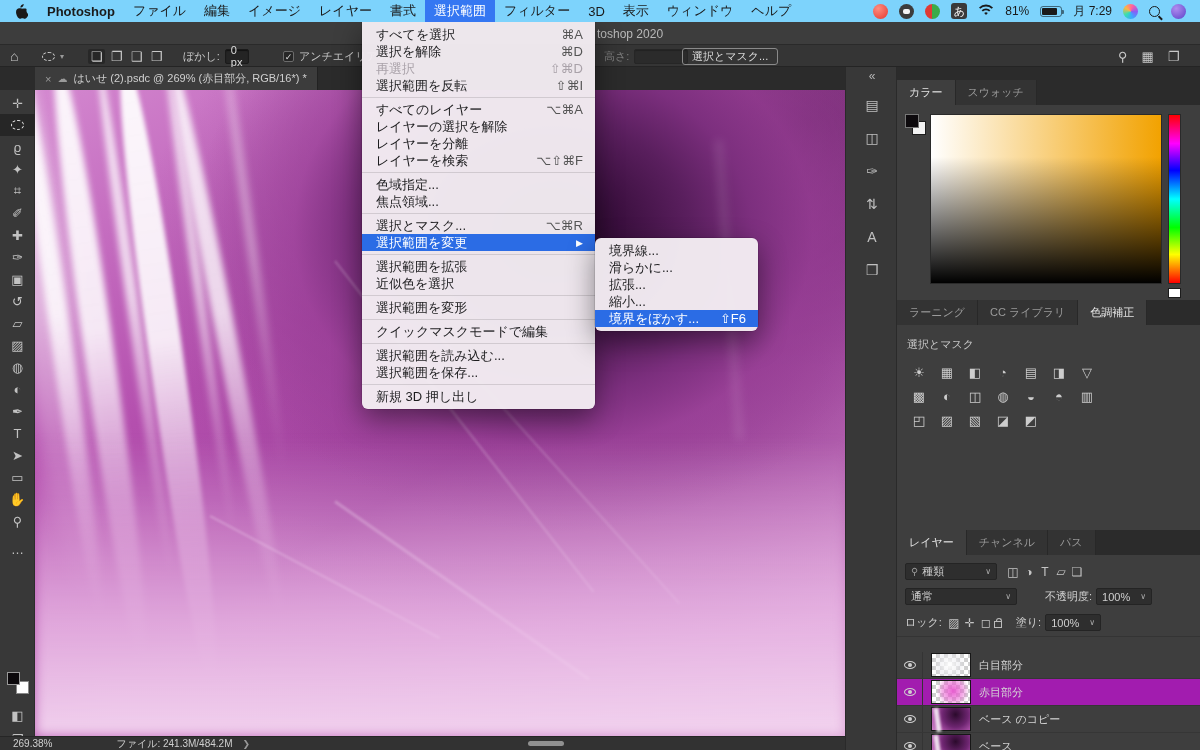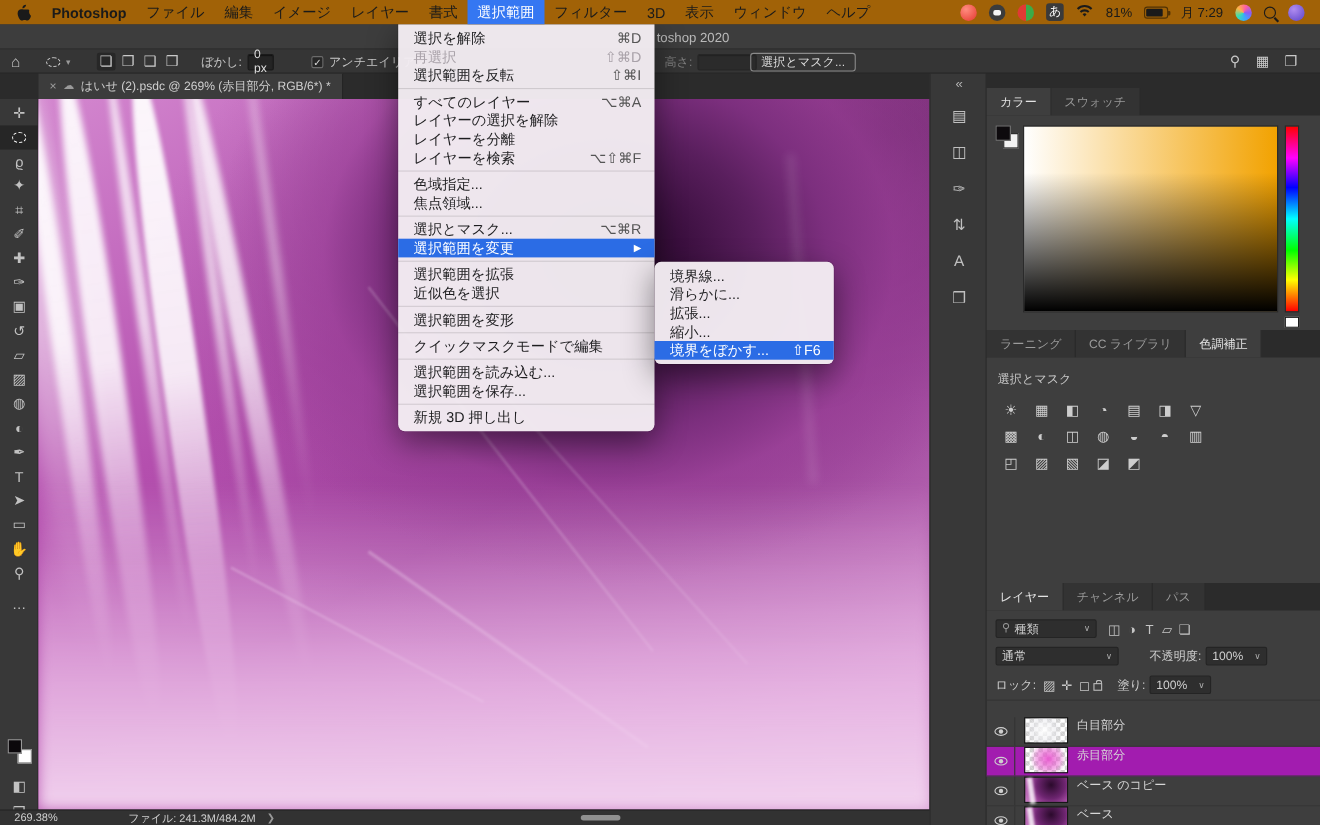--- a/index.html
+++ b/index.html
@@ -1,20 +1,20 @@
 <!DOCTYPE html>
 <html><head>
 <meta charset="utf-8">
 <style>
   * { box-sizing: border-box; margin: 0; padding: 0; }
   html,body { width:1200px; height:750px; overflow:hidden; }
   body { position:relative; background:#2a2a2a; font-family:"Liberation Sans","DejaVu Sans",sans-serif; }
 
   
-  #menubar { position:absolute; left:0; top:0; width:1200px; height:22px; background:#a16207;
+  #menubar { position:absolute; left:0; top:0; width:1200px; height:22px; background:#7dd3fc;
     display:flex; align-items:center; font-size:13px; color:#1a1a1a; z-index:300; }
   .mb-item { height:22px; display:flex; align-items:center; padding:0 9px; white-space:nowrap; }
   .mb-apple { padding:0 10px 0 15px; }
   .mb-apple svg { width:13px; height:15px; fill:#1a1a1a; }
   .mb-bold { font-weight:bold; }
   .mb-item.active { background:#3577f2; color:#fff; }
   .mb-right { margin-left:auto; display:flex; align-items:center; gap:11px; padding-right:14px; font-size:12px; }
   .dot { width:15px; height:15px; border-radius:50%; }
   .dot-red { background:radial-gradient(circle at 35% 30%, #ff8d80, #e5372e); }
   .dot-chat { background:#3c3c3c; position:relative; }
@@ -129,21 +129,21 @@
   .arow { position:absolute; left:10px; display:flex; gap:4px; }
   .aicon { width:24px; text-align:center; font-size:13px; color:#cdcdcd; }
 
   #layers-panel { position:absolute; left:0; top:463px; width:303px; height:220px; }
   #layers-body { height:196px; }
   .lrow { position:absolute; left:0; width:303px; height:25px; display:flex; align-items:center; font-size:11px; color:#cfcfcf; border-bottom:1px solid #343434; }
   .ldrop { background:#2e2e2e; border:1px solid #242424; border-radius:2px; height:17px; display:flex; align-items:center; gap:4px; padding:0 5px; }
   .chev { font-size:8px; color:#aaa; margin-left:auto; }
   .lficon { font-size:12px; color:#c5c5c5; width:16px; text-align:center; }
   .layer-list { position:absolute; left:0; top:97px; width:303px; }
-  .layer { display:flex; align-items:flex-start; height:27px; border-bottom:1px solid #363636; font-size:11px; color:#d6d6d6; }
+  .layer { display:flex; align-items:center; height:27px; border-bottom:1px solid #363636; font-size:11px; color:#d6d6d6; }
   .layer.sel { background:#a21caf; }
   .eyecell { width:26px; display:flex; justify-content:center; align-items:center; border-right:1px solid #343434; align-self:stretch; }
   .eye { width:12px; height:8px; border:1px solid #cfcfcf; border-radius:50%; position:relative; }
   .eye::after { content:""; position:absolute; left:3px; top:1px; width:4px; height:4px; border-radius:50%; background:#cfcfcf; }
   .thumb { width:40px; height:24px; border:1px solid #171717; margin:0 8px; position:relative; flex:0 0 auto;
     background-image:linear-gradient(45deg,#cfcfcf 25%,transparent 25%,transparent 75%,#cfcfcf 75%),linear-gradient(45deg,#cfcfcf 25%,#fff 25%,#fff 75%,#cfcfcf 75%);
     background-size:8px 8px; background-position:0 0,4px 4px; }
   .thumb.redeye::after { content:""; position:absolute; inset:0;
     background:radial-gradient(circle at 55% 45%, rgba(233,88,208,.95) 0%, rgba(233,88,208,.45) 45%, rgba(233,88,208,0) 68%); }
   .thumb.whiteeye::after { content:""; position:absolute; inset:0;
@@ -204,21 +204,21 @@
     <span>⚲</span>
     <span>▦</span>
     <span>❐</span>
   </div>
 </div>
 
 <div id="tabbar">
   <div id="doctab">
     <span style="color:#9a9a9a">×</span>
     <span style="font-size:10px;color:#9a9a9a">☁</span>
-    <span>はいせ (2).psdc @ 269% (赤目部分, RGB/6*) *</span>
+    <span>はいせ (2).psdc @ 269% (赤目部分, RGB/16*) *</span>
   </div>
 </div>
 
 <div id="toolbar">
   <div class="tool" style="position:absolute;top:2px">
       <span>✛</span>
     </div>
   <div class="tool sel" style="position:absolute;top:24px">
       <span class="marquee-shape"></span>
     </div>
@@ -493,20 +493,24 @@
       </span>
     <span>月 7:29</span>
     <span class="siri"></span>
     <span class="spot"></span>
     <span class="dot dot-purple"></span>
   </span>
 </div>
 
 <div id="select-menu" class="menu">
   <div class="mi">
+      <span>すべてを選択</span>
+      <span class="sc">⌘A</span>
+    </div>
+  <div class="mi">
       <span>選択を解除</span>
       <span class="sc">⌘D</span>
     </div>
   <div class="mi disabled">
       <span>再選択</span>
       <span class="sc">⇧⌘D</span>
     </div>
   <div class="mi">
       <span>選択範囲を反転</span>
       <span class="sc">⇧⌘I</span>

